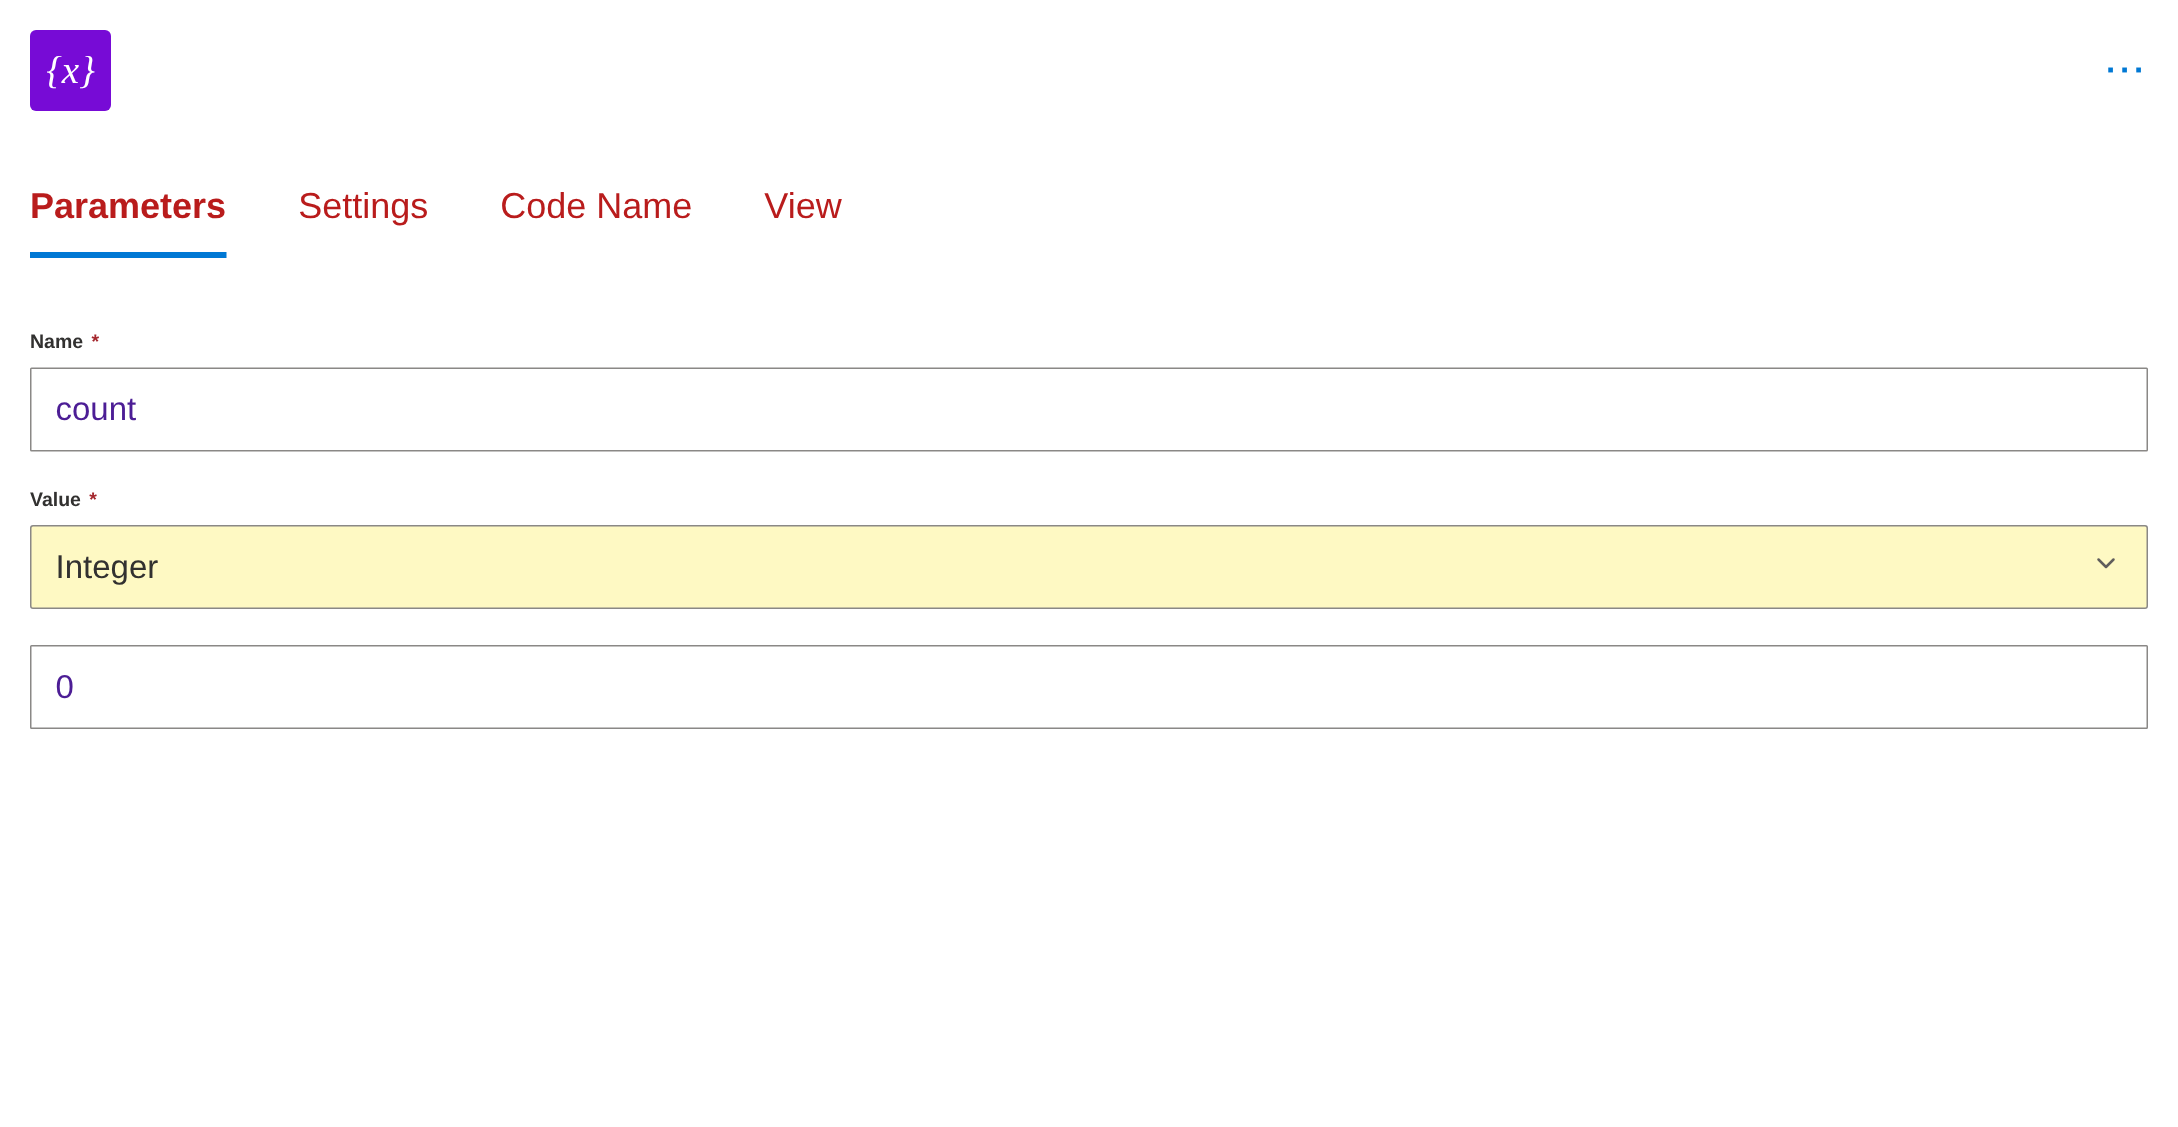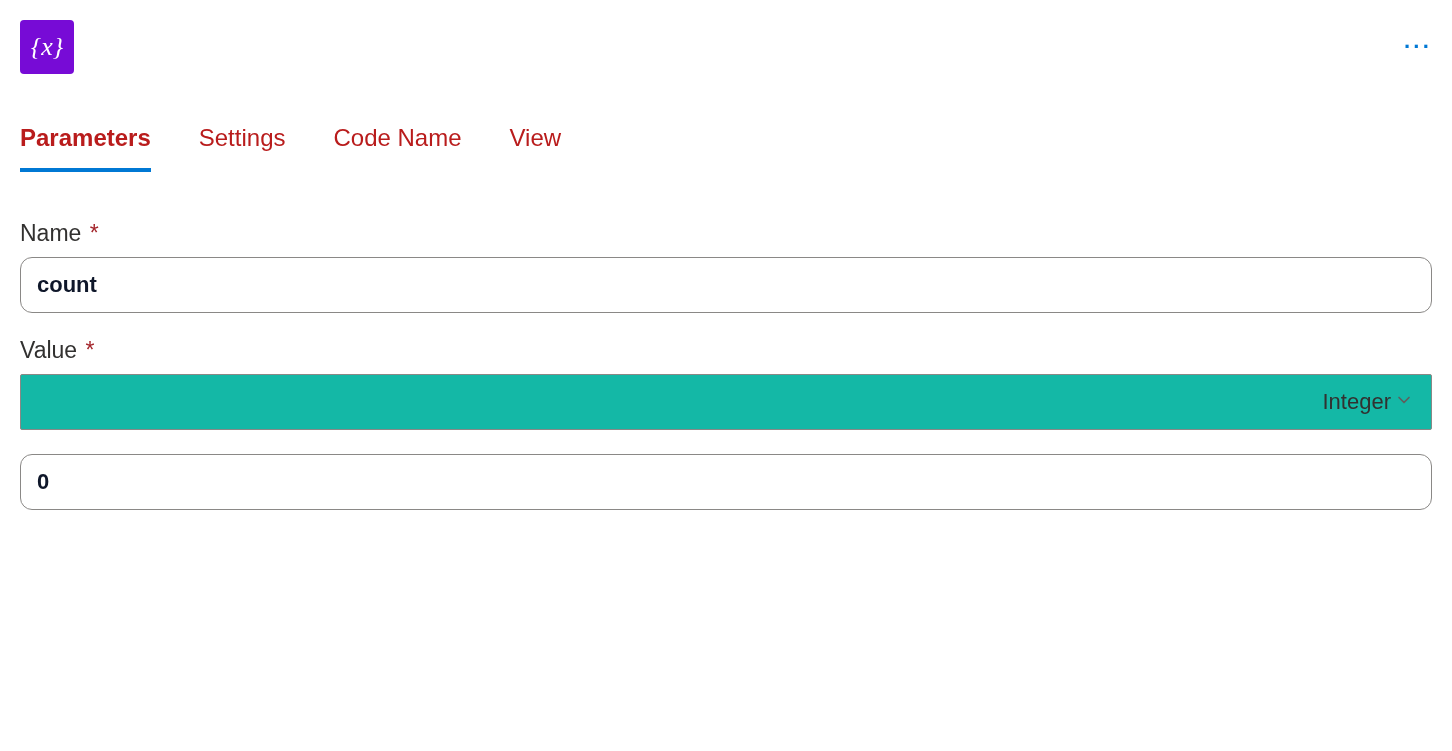--- a/index.html
+++ b/index.html
@@ -76,54 +76,53 @@
       left: 0;
       width: 100%;
       height: 4px;
       background: #0078d4;
     }
     .form-group {
       margin-bottom: 24px;
     }
     .form-label {
       display: block;
-      font-size: 23px;
+      font-size: 13px;
       color: #323130;
       margin-bottom: 10px;
+      font-weight: bold;
     }
     .required {
       color: #a4262c;
       margin-left: 2px;
     }
     .form-input {
       width: 100%;
       padding: 14px 16px;
       font-size: 22px;
       border: 1px solid #8a8886;
-      border-radius: 12px;
+      border-radius: 1px;
       font-family: inherit;
-      color: #0f172a;
+      color: #4c1d95;
       background: #ffffff;
-      font-weight: bold;
     }
     .select-wrapper {
       position: relative;
     }
     .select-input {
       width: 100%;
       padding: 14px 40px 14px 16px;
       font-size: 22px;
       border: 1px solid #8a8886;
       border-radius: 2px;
       font-family: inherit;
       color: #323130;
-      background: #14b8a6;
+      background: #fef9c3;
       appearance: none;
       cursor: pointer;
-      text-align: right;
     }
     .chevron-down {
       position: absolute;
       right: 18px;
       top: 50%;
       transform: translateY(-50%);
       pointer-events: none;
     }
     .chevron-down svg {
       width: 20px;

